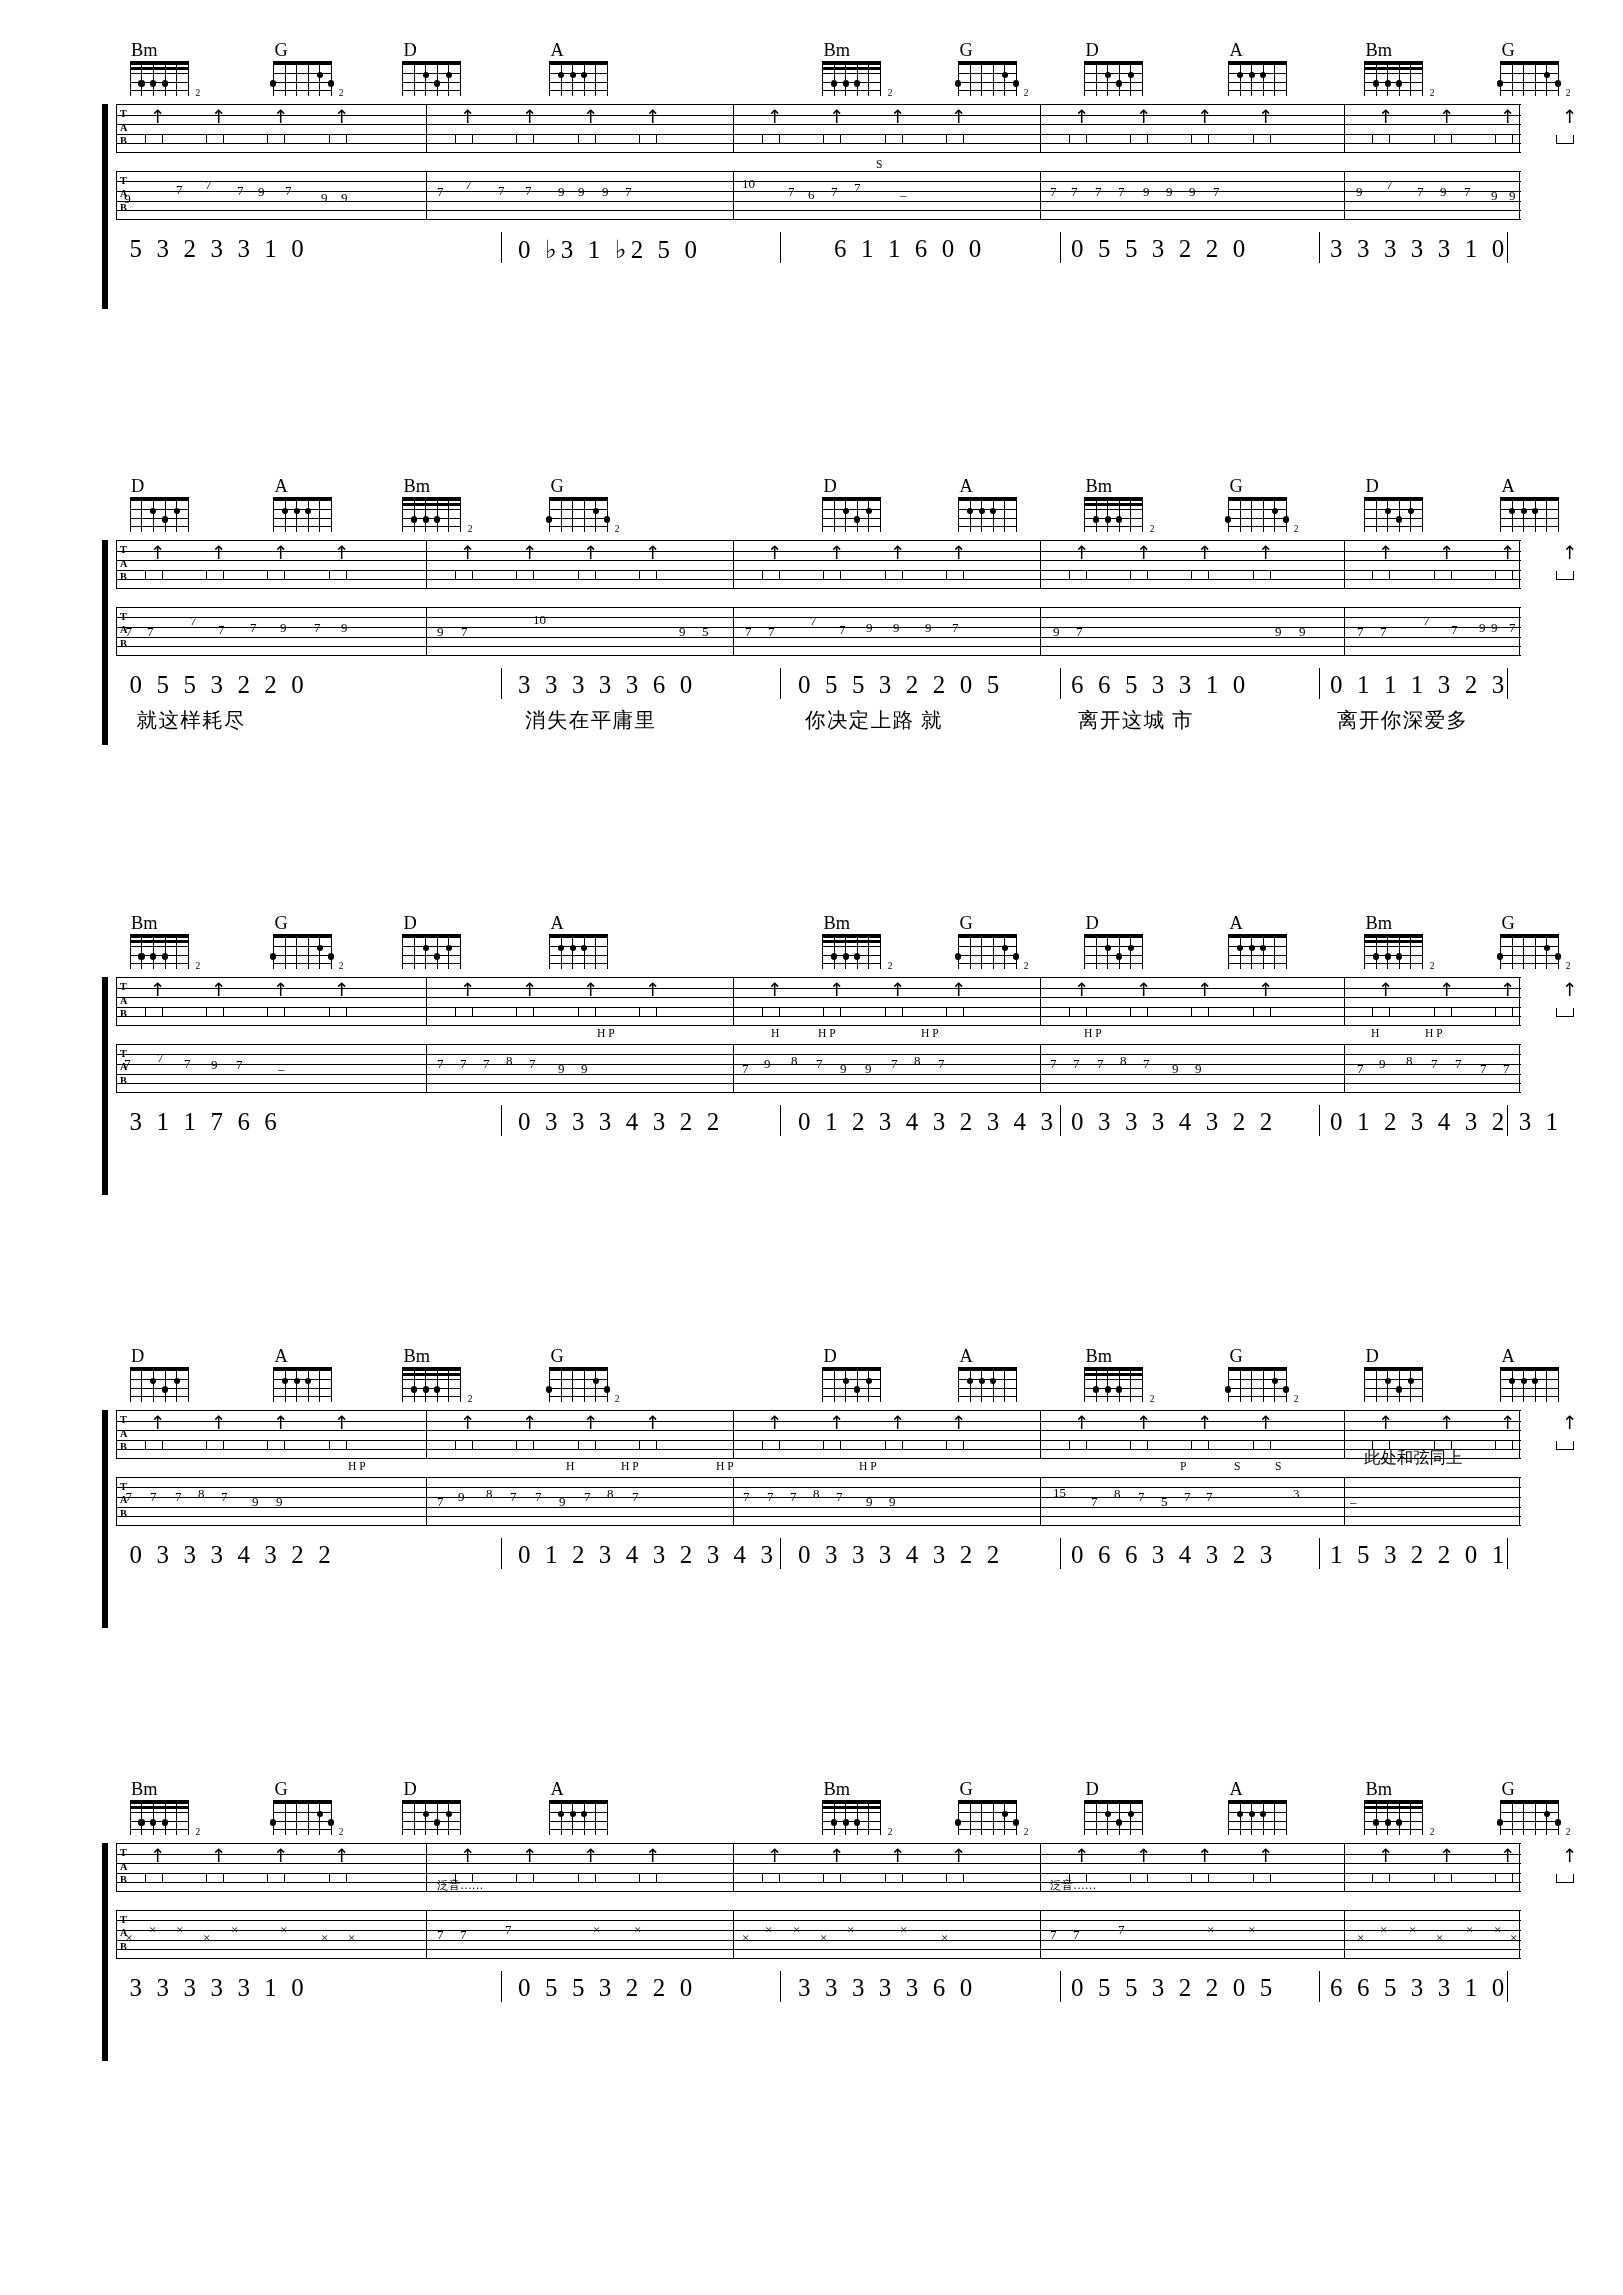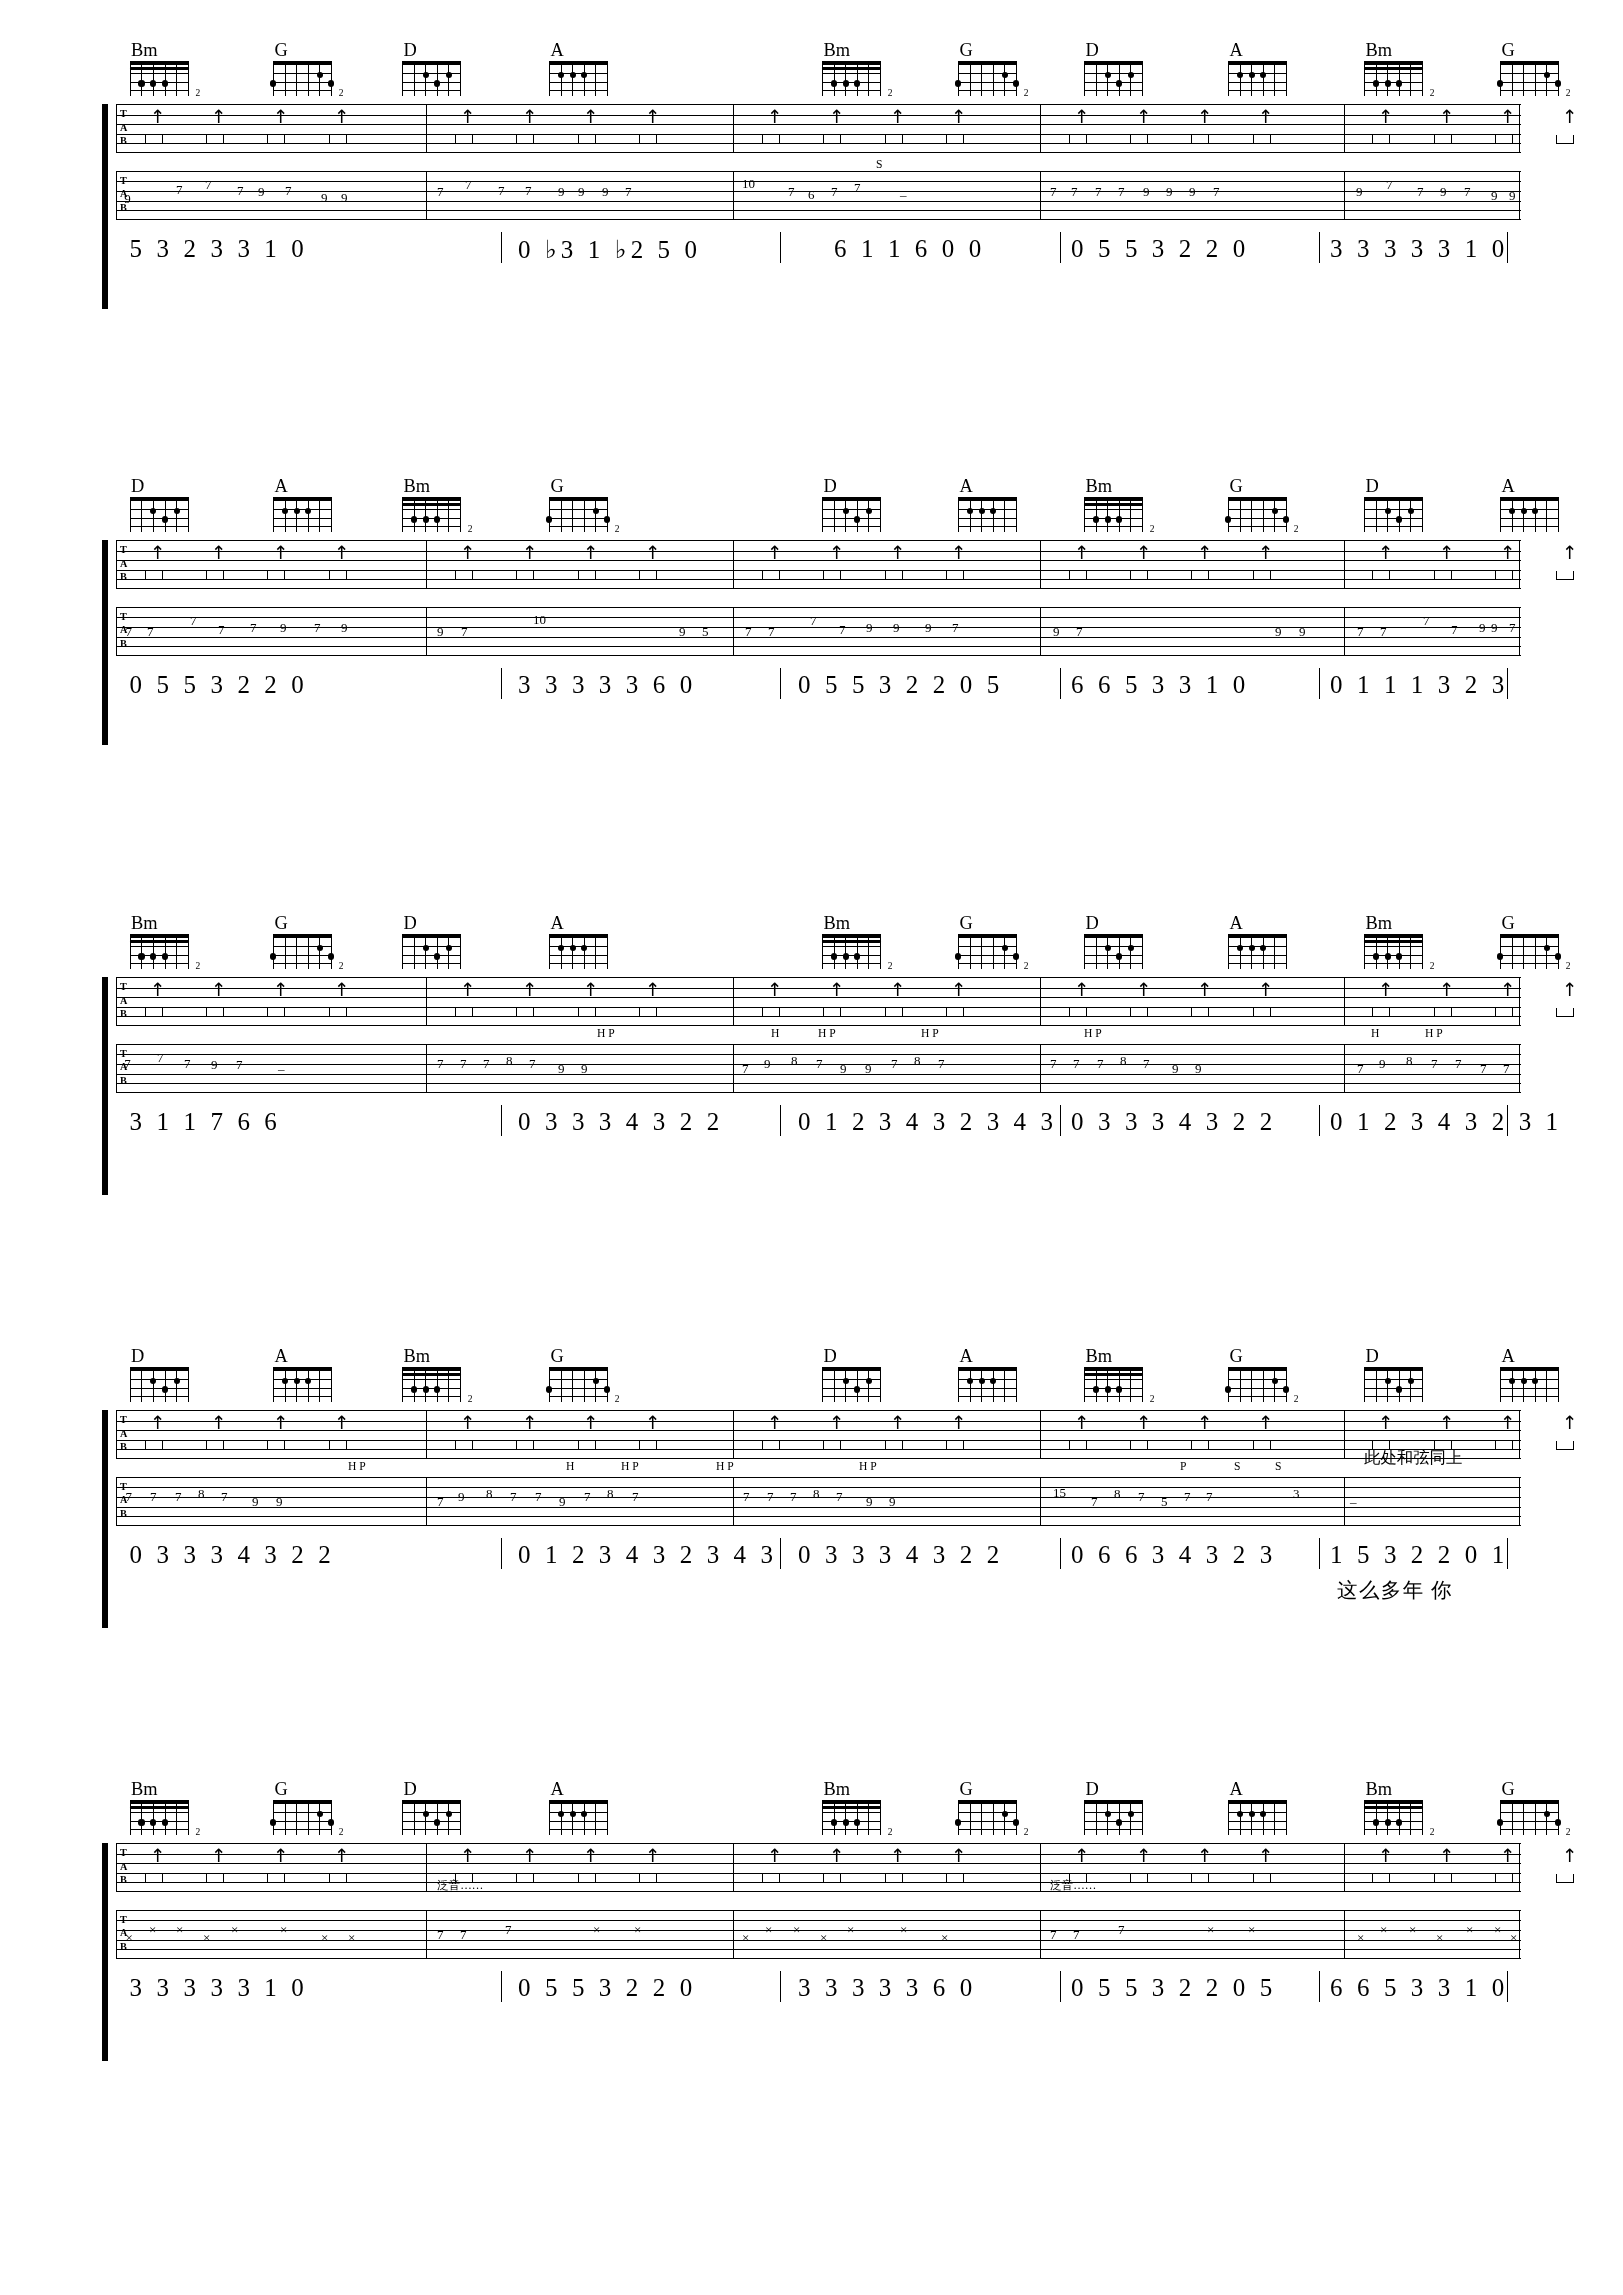--- a/index.html
+++ b/index.html
@@ -682,20 +682,27 @@
           <div class="anno" style="left:13.6px;top:2.7px;font-size:25px;letter-spacing:4.1px;white-space:nowrap;">0 5 5 3 2 2 0</div>
           <div style="position:absolute;left:385px;top:0px;width:1.4px;height:31px;background:#000;"></div>
           <div class="anno" style="left:402px;top:2.7px;font-size:25px;letter-spacing:4.1px;white-space:nowrap;">3 3 3 3 3 6 0</div>
           <div style="position:absolute;left:664px;top:0px;width:1.4px;height:31px;background:#000;"></div>
           <div class="anno" style="left:682px;top:2.7px;font-size:25px;letter-spacing:4.1px;white-space:nowrap;">0 5 5 3 2 2 0 5</div>
           <div style="position:absolute;left:944px;top:0px;width:1.4px;height:31px;background:#000;"></div>
           <div class="anno" style="left:955px;top:2.7px;font-size:25px;letter-spacing:4.1px;white-space:nowrap;">6 6 5 3 3 1 0</div>
           <div style="position:absolute;left:1203px;top:0px;width:1.4px;height:31px;background:#000;"></div>
           <div class="anno" style="left:1214px;top:2.7px;font-size:25px;letter-spacing:4.1px;white-space:nowrap;">0  1 1 1 3 2 3</div>
           <div style="position:absolute;left:1391px;top:0px;width:1.4px;height:31px;background:#000;"></div>
+        </div>
+        <div class="lyr">
+          <span style="left:20.5px;top:0px;letter-spacing:1.4px;">就这样耗尽</span>
+          <span style="left:409px;top:0px;letter-spacing:1.4px;">消失在平庸里</span>
+          <span style="left:689px;top:0px;letter-spacing:1.4px;">你决定上路 就</span>
+          <span style="left:962px;top:0px;letter-spacing:1.4px;">离开这城  市</span>
+          <span style="left:1221px;top:0px;letter-spacing:1.4px;">离开你深爱多</span>
         </div>
       </div>
       <div style="position:absolute;left:102px;top:63px;width:5.5px;height:205px;background:#000;"></div>
     </div>
     <div class="system" style="position:absolute;left:0;top:914px;width:1623px;">
       <div class="sysrow">
         <div class="chordrow">
           <div class="chord" style="left:13.6px;">
             <div class="nm">Bm</div>
             <div class="grid">
@@ -1344,23 +1351,20 @@
           <div style="position:absolute;left:385px;top:0px;width:1.4px;height:31px;background:#000;"></div>
           <div class="anno" style="left:402px;top:2.7px;font-size:25px;letter-spacing:4.1px;white-space:nowrap;">0 1 2 3 4 3 2 3 4 3</div>
           <div style="position:absolute;left:664px;top:0px;width:1.4px;height:31px;background:#000;"></div>
           <div class="anno" style="left:682px;top:2.7px;font-size:25px;letter-spacing:4.1px;white-space:nowrap;">0 3 3 3 4 3 2 2</div>
           <div style="position:absolute;left:944px;top:0px;width:1.4px;height:31px;background:#000;"></div>
           <div class="anno" style="left:955px;top:2.7px;font-size:25px;letter-spacing:4.1px;white-space:nowrap;">0 6 6 3 4 3 2 3</div>
           <div style="position:absolute;left:1203px;top:0px;width:1.4px;height:31px;background:#000;"></div>
           <div class="anno" style="left:1214px;top:2.7px;font-size:25px;letter-spacing:4.1px;white-space:nowrap;">1  5 3 2 2 0 1</div>
           <div style="position:absolute;left:1391px;top:0px;width:1.4px;height:31px;background:#000;"></div>
         </div>
-        <div class="lyr">
-          <span style="left:1221px;top:0px;letter-spacing:1.4px;">这么多年  你</span>
-        </div>
       </div>
       <div style="position:absolute;left:102px;top:63px;width:5.5px;height:218px;background:#000;"></div>
     </div>
     <div class="system" style="position:absolute;left:0;top:1780px;width:1623px;">
       <div class="sysrow">
         <div class="chordrow">
           <div class="chord" style="left:13.6px;">
             <div class="nm">Bm</div>
             <div class="grid">
               <div class="nut"></div>

